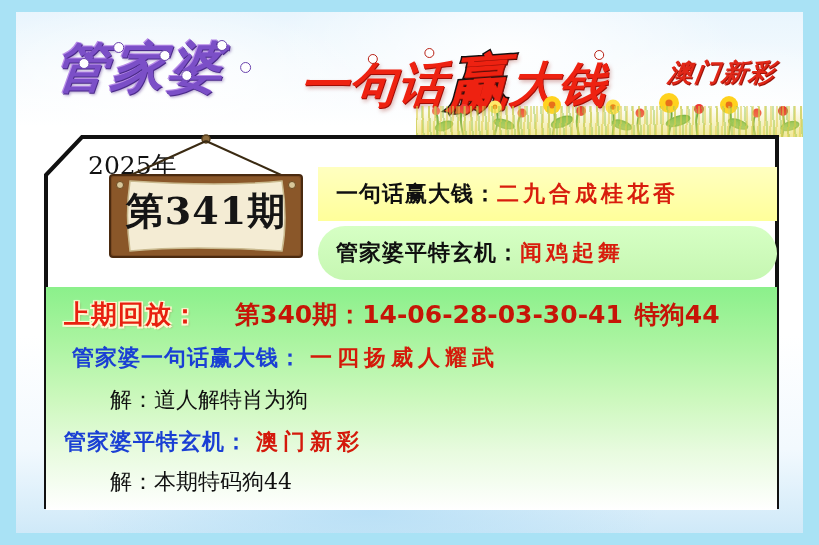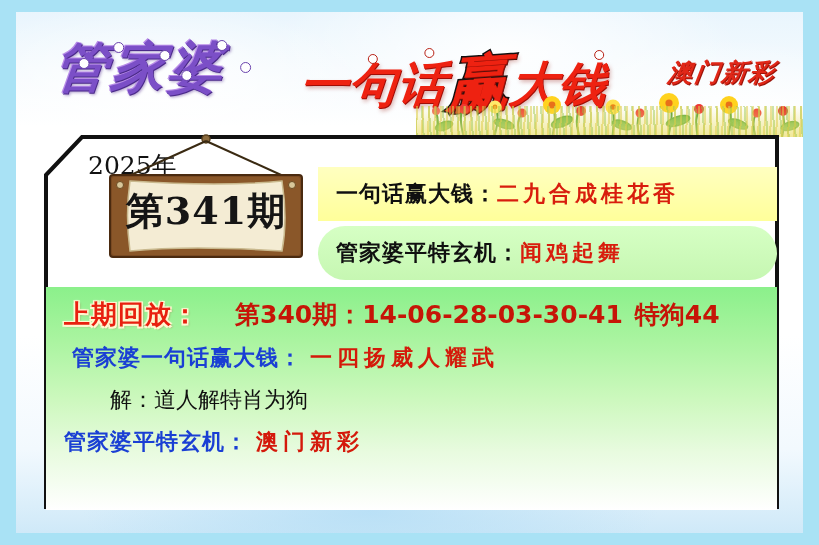--- a/index.html
+++ b/index.html
@@ -361,15 +361,16 @@
     </div>
 
     <div class="row-line r1">
       <span class="lk">管家婆一句话赢大钱：</span><span class="lv">一四扬威人耀武</span>
     </div>
     <div class="row-ans r2">解：道人解特肖为狗</div>
 
     <div class="row-line r3">
       <span class="lk">管家婆平特玄机：</span><span class="lv">澳门新彩</span>
     </div>
+    <div class="row-ans r4">解：本期特码狗44</div>
 
   </div>
 </div>
 
 </body></html>

